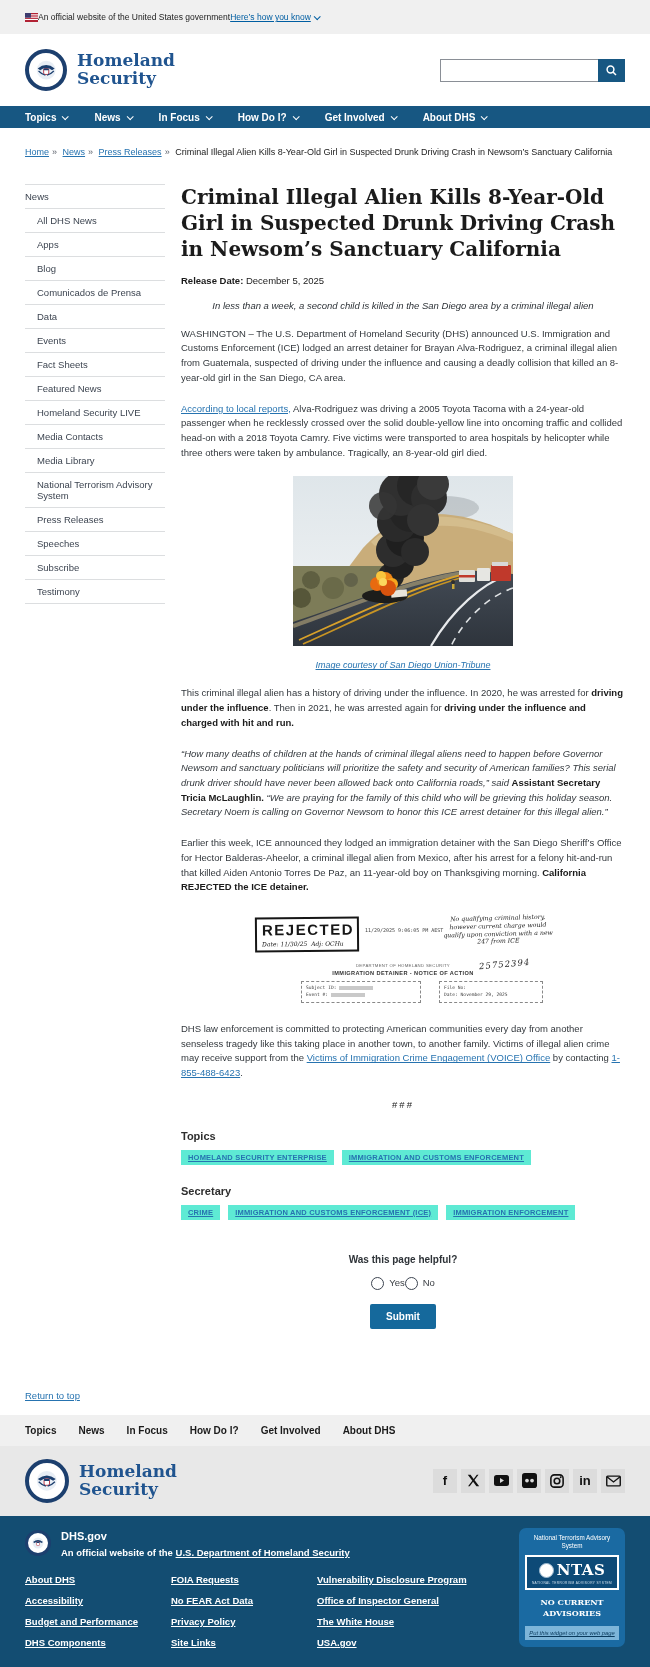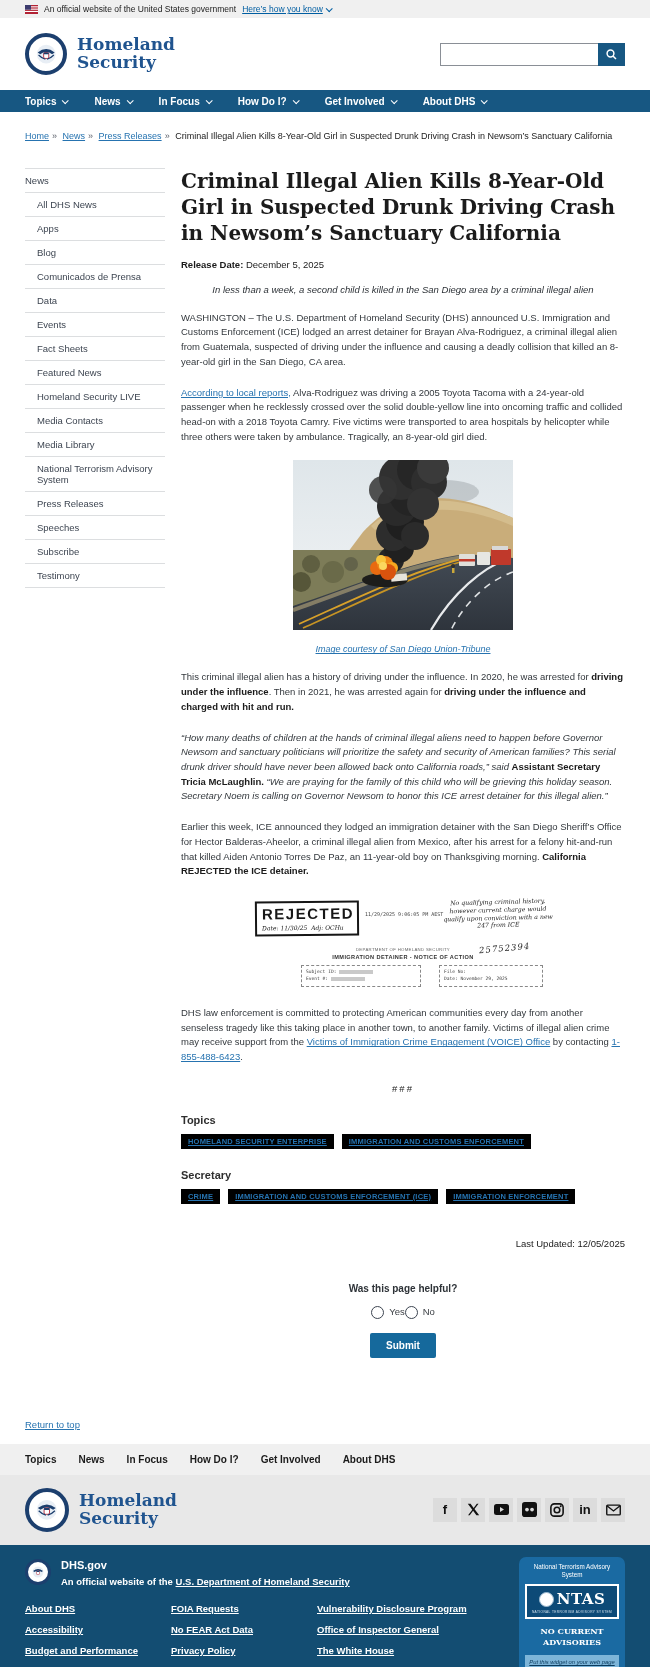--- a/index.html
+++ b/index.html
@@ -1,20 +1,20 @@
 <!DOCTYPE html>
 <html><head>
 <meta charset="utf-8">
 <style>
   * { box-sizing: border-box; margin: 0; padding: 0; }
   html,body { background:#fff; }
   body { width:650px; font-family:"Liberation Sans", sans-serif; color:#3d4146; }
 
   
-  .gov-banner { background:#f0f0f0; height:18px; display:flex; align-items:center; padding-left:25px; gap:6px; font-size:8.5px; color:#1b1b1b; }
+  .gov-banner { background:#f0f0f0; height:34px; display:flex; align-items:center; padding-left:25px; gap:0; font-size:8.5px; color:#1b1b1b; }
   .flag { width:13px; height:9px; display:inline-block; }
   .gov-link { color:#005ea2; text-decoration:underline; cursor:pointer; display:inline-flex; align-items:center; gap:3px; }
   .chev { width:5px; height:5px; border-right:1.2px solid currentColor; border-bottom:1.2px solid currentColor; transform:rotate(45deg) translateY(-1px); display:inline-block; }
 
   
   .site-header { display:flex; align-items:center; padding:15px 25px; }
   .seal { flex:none; border-radius:50%; background:#fff; border-width:4px; border-style:solid; border-color:#1c3f6e; display:flex; align-items:center; justify-content:center; position:relative; overflow:hidden; }
   .seal-lg { width:42px; height:42px; }
   .seal-md { width:44px; height:44px; }
   .seal-sm { width:26px; height:26px; border-width:3px; }
@@ -68,21 +68,21 @@
   .doc .f-agency { position:absolute; left:80px; top:52px; width:160px; text-align:center; font-size:4.3px; color:#666; letter-spacing:.3px; }
   .doc .f-title { position:absolute; left:60px; top:59px; width:200px; text-align:center; font-size:5.6px; font-weight:bold; color:#333; letter-spacing:.4px; }
   .doc .fbox { position:absolute; border:1px dashed #888; padding:2px 4px; font-size:4.6px; color:#444; font-family:"DejaVu Sans Mono", monospace; line-height:1.6; }
   .doc .fbox .blur { display:inline-block; width:34px; height:4px; background:#c9c9c9; filter:blur(.6px); vertical-align:middle; }
   .fbox-left { left:58px; top:70px; width:120px; height:22px; }
   .fbox-right { left:196px; top:70px; width:104px; height:22px; }
 
   
   h3.sec-head { font-size:11px; color:#2e2e2e; margin:20px 0 8px; font-weight:bold; }
   .chip-row { display:flex; flex-wrap:wrap; gap:8px; }
-  .chip { background:#000000; padding:3px 7px; font-size:7.5px; font-weight:bold; color:#2673b0; text-decoration:underline; letter-spacing:.2px; cursor:pointer; white-space:nowrap; }
+  .chip { background:#5eead4; padding:3px 7px; font-size:7.5px; font-weight:bold; color:#2673b0; text-decoration:underline; letter-spacing:.2px; cursor:pointer; white-space:nowrap; }
   .last-updated { text-align:right; font-size:9.5px; color:#1b1b1b; margin-top:34px; }
 
   
   .survey { text-align:center; margin-top:34px; }
   .survey .q { font-size:10px; font-weight:bold; color:#2e3338; }
   .survey .opts { margin-top:12px; display:flex; justify-content:center; gap:0; align-items:center; font-size:9.5px; }
   .radio { width:13px; height:13px; border:1.5px solid #3d4551; border-radius:50%; display:inline-block; vertical-align:middle; margin-right:5px; background:#fff; cursor:pointer; }
   .submit-btn { margin-top:14px; background:#15699c; color:#fff; border:none; font-weight:bold; font-size:10px; padding:7px 16px; border-radius:2px; cursor:pointer; }
 
   .rtt-wrap { padding:56px 25px 12px; }
@@ -344,21 +344,20 @@
       <span class="chip">IMMIGRATION AND CUSTOMS ENFORCEMENT</span>
     </div>
 
     <h3 class="sec-head">Secretary</h3>
     <div class="chip-row">
       <span class="chip">CRIME</span>
       <span class="chip">IMMIGRATION AND CUSTOMS ENFORCEMENT (ICE)</span>
       <span class="chip">IMMIGRATION ENFORCEMENT</span>
     </div>
 
-    <div class="last-updated">Last Updated: 12/05/2025</div>
 
     <div class="survey">
       <div class="q">Was this page helpful?</div>
       <div class="opts">
         <label><span class="radio"></span><span>Yes</span></label>
         <label><span class="radio"></span><span>No</span></label>
       </div>
       <button class="submit-btn">Submit</button>
     </div>
   </main>

